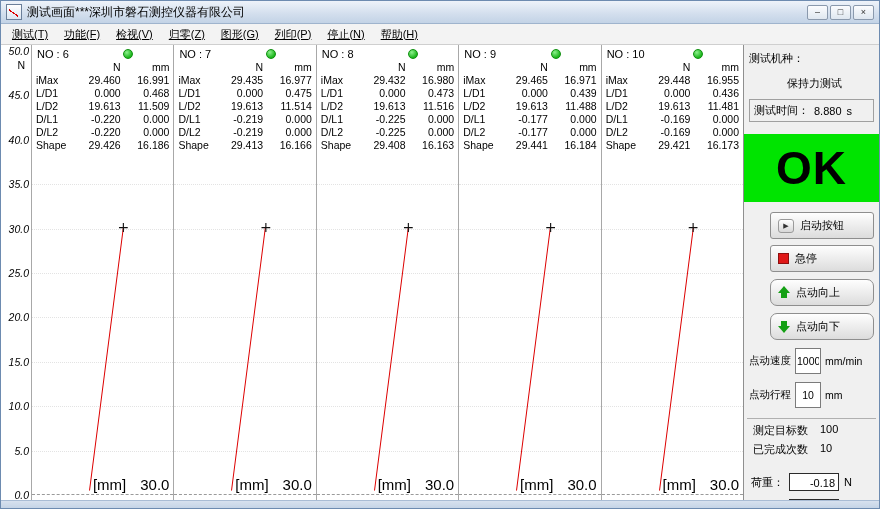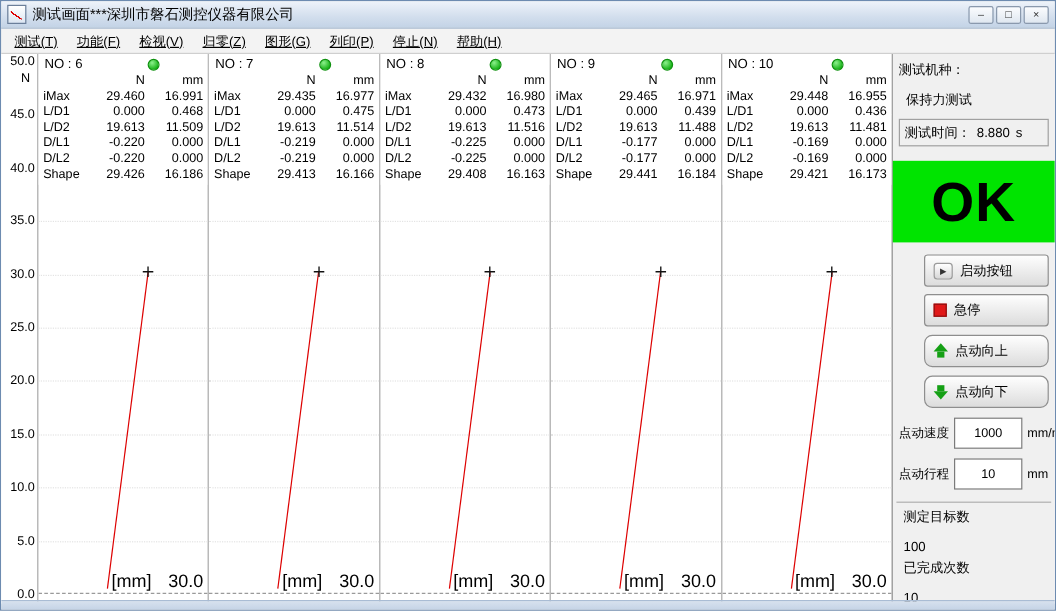--- a/index.html
+++ b/index.html
@@ -16,21 +16,21 @@
   .win-btns{display:flex;gap:2px;}
   .win-btn{width:21px;height:15px;border:1px solid #8a99ad;border-radius:2px;
     background:linear-gradient(#fbfcfe,#dfe7f0);font-size:9px;line-height:13px;text-align:center;color:#333;box-sizing:border-box;}
   
   .menubar{height:20px;background:#f3f3f3;border-bottom:1px solid #cfcfcf;display:flex;align-items:center;padding:0 3px;text-decoration:underline;}
   .menu-item{padding:2px 8px;font-size:11px;}
   
   .content{display:flex;height:458px;background:#fff;}
   .y-axis{width:30px;position:relative;background:#fff;flex:0 0 auto;}
   .y-scale{position:absolute;top:6px;bottom:8px;left:0;right:0;}
-  .tick{position:absolute;right:2px;transform:translateY(-50%);font-size:10.5px;}
+  .tick{position:absolute;right:2px;transform:translateY(-50%);font-size:10.5px;font-style:italic;}
   .y-unit{position:absolute;right:6px;top:14px;font-size:10.5px;}
   .panels{flex:1;display:flex;}
   .panel{flex:1;position:relative;border-left:1px solid #a8a8a8;background:#fff;overflow:hidden;}
   .panel-header{height:15px;display:flex;align-items:center;padding:1px 5px 0;position:relative;z-index:5;background:#fff;font-size:11px;}
   .indicator{position:absolute;right:40px;top:4px;width:10px;height:10px;border-radius:50%;box-sizing:border-box;
     background:radial-gradient(circle at 35% 30%,#8cf08c,#1cb51c 70%);border:1px solid #0f910f;}
   .ptable{position:relative;z-index:5;background:#fff;padding:0 4px 2px;display:grid;
     grid-template-columns:36px 1fr 1fr;column-gap:2px;font-size:10.5px;line-height:13px;}
   .ptable .lab{text-align:left;}
   .ptable .num{text-align:right;}
@@ -38,43 +38,43 @@
   .chart{position:absolute;left:0;right:0;top:6px;bottom:8px;z-index:1;}
   .grid-line{position:absolute;left:0;right:0;border-top:1px dotted #e3e3e3;}
   .zero-line{position:absolute;left:0;right:0;bottom:0;border-bottom:1px dashed #9a9a9a;}
   svg.plot{position:absolute;left:0;top:0;width:100%;height:100%;}
   .cross{position:absolute;transform:translate(-50%,-50%);font-size:14px;color:#111;z-index:4;font-family:"DejaVu Sans",sans-serif;}
   .x-label{position:absolute;bottom:2px;right:4px;z-index:4;font-size:15px;display:flex;gap:14px;}
   
   .sidebar{width:136px;flex:0 0 auto;border-left:1px solid #8f8f8f;background:#f0f0f0;
     padding:4px 5px;box-sizing:border-box;font-size:11px;position:relative;}
   .s-label{margin-top:2px;}
-  .machine{margin:10px 0 0 6px;}
+  .machine{margin:10px 0 0 6px;text-align:center;}
   .time-box{border:1px solid #a0a0a0;padding:3px 4px;margin-top:8px;display:flex;gap:5px;align-items:center;background:#f0f0f0;}
   .ok-box{height:68px;margin:12px -5px 0;display:flex;align-items:center;justify-content:center;
     font-size:46px;font-weight:bold;color:#000;background:#00e400;letter-spacing:1px;}
   .side-btn{display:flex;align-items:center;gap:6px;width:104px;height:27px;margin:0 0 0 auto;
     border:1px solid #8e8e8e;border-radius:3px;background:linear-gradient(#fefefe,#dcdcdc);
     padding:0 7px;box-sizing:border-box;font-size:11px;font-family:inherit;cursor:pointer;}
   .mt10{margin-top:10px;} .mt6{margin-top:6px;} .mt7{margin-top:7px;border-radius:7px;}
   .btn-icon-play{width:14px;height:12px;border:1px solid #9a9a9a;border-radius:3px;flex:0 0 auto;
     background:linear-gradient(#fff,#d7d7d7);display:flex;align-items:center;justify-content:center;font-size:7px;color:#333;}
   .btn-icon-stop{width:11px;height:11px;background:#e01818;border:1px solid #8d0f0f;flex:0 0 auto;box-sizing:border-box;}
   .arrow{width:12px;height:13px;position:relative;flex:0 0 auto;}
   .arrow .tri-up{position:absolute;left:0;top:0;width:0;height:0;
     border-left:6px solid transparent;border-right:6px solid transparent;border-bottom:7px solid #15a015;}
   .arrow .stem-b{position:absolute;left:3px;top:7px;width:6px;height:5px;background:#15a015;}
   .arrow .tri-down{position:absolute;left:0;bottom:0;width:0;height:0;
     border-left:6px solid transparent;border-right:6px solid transparent;border-top:7px solid #15a015;}
   .arrow .stem-t{position:absolute;left:3px;top:1px;width:6px;height:5px;background:#15a015;}
   .jog-row{display:flex;align-items:center;gap:4px;margin-top:8px;font-size:10.5px;white-space:nowrap;}
-  .jog-input{width:57px;height:16px;border:1px solid #7b7b7b;background:#fff;text-align:center;
+  .jog-input{width:26px;height:16px;border:1px solid #7b7b7b;background:#fff;text-align:center;
     font-size:10.5px;box-sizing:border-box;font-family:inherit;padding:12px 1px;}
   .divider{border-top:1px solid #b0b0b0;margin:10px -2px 4px;}
-  .count-row{display:flex;gap:12px;margin-top:4px;padding-left:4px;flex-direction:column;}
+  .count-row{display:flex;gap:12px;margin-top:4px;padding-left:4px;}
   .readout-row{display:flex;align-items:center;gap:5px;margin-top:16px;padding-left:2px;}
   .readout-row.second{margin-top:8px;}
   .readout{width:50px;height:18px;border:1px solid #2b2b2b;background:#fff;text-align:right;
     padding:0 3px;line-height:18px;box-sizing:border-box;font-size:11px;}
   .bottom-frame{position:absolute;left:0;right:0;bottom:0;height:7px;
     background:linear-gradient(#d7e1ee,#c5d4e6);border-top:1px solid #a9bcd4;}
 </style>
 </head>
 <body>
 

